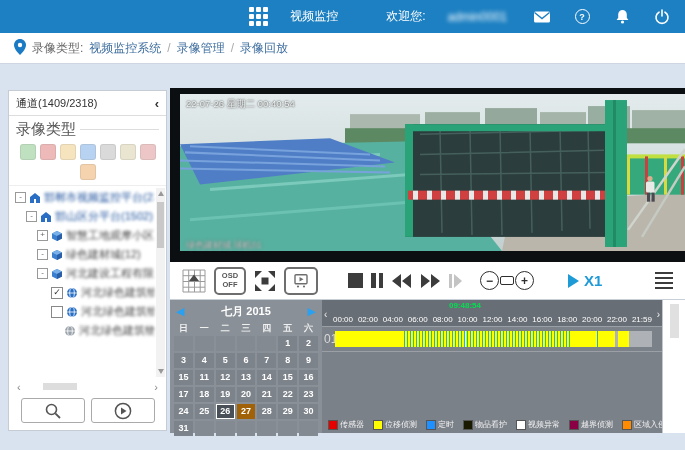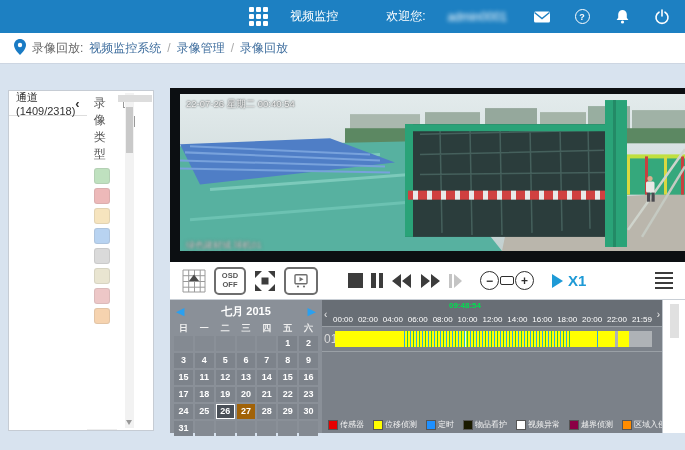--- a/index.html
+++ b/index.html
@@ -15,25 +15,25 @@
   .welcome{font-size:12px;}
   .username{font-size:12px;margin-right:4px;}
   .tbico{width:18px;height:18px;display:flex;align-items:center;justify-content:center;cursor:pointer;}
   .circ{width:13px;height:13px;border:1.5px solid #fff;border-radius:50%;display:flex;align-items:center;justify-content:center;font-size:9px;font-weight:bold;}
   
   .crumbbar{position:absolute;left:0;top:33px;width:685px;height:31px;background:#fff;border-bottom:1px solid #cdd6e2;display:flex;align-items:center;gap:6px;padding-left:14px;box-sizing:border-box;font-size:12px;}
   .crumbbar .pfx{color:#666;}
   .crumb{color:#3f6e9e;text-decoration:none;cursor:pointer;}
   .csep{color:#aaa;}
   
-  .lpanel{position:absolute;left:8px;top:90px;width:146px;height:341px;background:#fff;border:1px solid #c6ccd4;box-sizing:border-box;display:flex;flex-direction:row;}
+  .lpanel{position:absolute;left:8px;top:90px;width:159px;height:341px;background:#fff;border:1px solid #c6ccd4;box-sizing:border-box;display:flex;flex-direction:column;}
   .lp-head{height:24px;border-bottom:1px solid #ddd;display:flex;align-items:center;justify-content:space-between;padding:0 7px;font-size:11px;color:#333;}
   .lp-col{font-size:13px;font-weight:bold;color:#333;cursor:pointer;}
   .rtypes{padding:4px 7px 5px;border-bottom:1px solid #eee;}
-  .rt-legend{display:flex;align-items:center;gap:4px;font-size:12px;color:#555;}
+  .rt-legend{display:flex;align-items:center;gap:4px;font-size:15px;color:#555;}
   .rt-legend i{flex:1;height:1px;background:#ddd;}
   .rt-icons{display:flex;flex-wrap:wrap;justify-content:center;gap:4px;margin-top:5px;}
   .rt{width:14px;height:14px;border-radius:3px;border:1px solid rgba(0,0,0,.15);opacity:.55;cursor:pointer;}
   .searchrow{display:flex;gap:4px;padding:6px 7px;}
   .searchrow input{flex:1;height:20px;border:1px solid #bbb;font-size:10px;padding:0 4px;min-width:0;}
   .sbtn{width:24px;height:24px;border:1px solid #2a7fc0;background:#fff;border-radius:2px;display:flex;align-items:center;justify-content:center;cursor:pointer;padding:0;}
   .tree{position:relative;flex:1;overflow:hidden;padding:2px 12px 0 6px;}
   .trow{display:flex;align-items:center;gap:3px;height:19px;font-size:11px;color:#444;white-space:nowrap;cursor:pointer;}
   .trow .exp{width:9px;height:9px;border:1px solid #999;font-size:8px;line-height:7px;text-align:center;color:#666;background:#fff;flex:0 0 auto;}
   .trow .cb{width:10px;height:10px;border:1px solid #888;font-size:9px;line-height:9px;text-align:center;color:#333;background:#fff;flex:0 0 auto;}
@@ -58,21 +58,21 @@
   .controls{position:absolute;left:170px;top:262px;width:515px;height:38px;background:#fff;border-bottom:1px solid #c9cfd6;box-sizing:border-box;display:flex;align-items:center;padding:0 12px;}
   .cbtn{display:flex;align-items:center;justify-content:center;cursor:pointer;margin-right:8px;}
   .osd{width:28px;height:24px;border:2px solid #6e6e6e;border-radius:5px;font-size:7.5px;font-weight:bold;color:#555;text-align:center;line-height:1.15;display:flex;align-items:center;justify-content:center;}
   .pip{width:30px;height:24px;border:2px solid #6e6e6e;border-radius:5px;display:flex;align-items:center;justify-content:center;}
   .sq{width:15px;height:15px;background:#3c3c3c;}
   .pause{display:flex;gap:3px;}
   .pause i{width:4.5px;height:15px;background:#3c3c3c;}
   .spd{display:flex;align-items:center;margin:0 6px 0 10px;}
   .spd .c{width:17px;height:17px;border:1.6px solid #2e2e2e;border-radius:50%;display:flex;align-items:center;justify-content:center;font-size:12px;font-weight:bold;color:#2e2e2e;cursor:pointer;line-height:1;}
   .spd .mid{width:12px;height:7px;border:1.4px solid #2e2e2e;border-radius:2px;margin:0 1px;}
-  .x1{display:flex;align-items:center;gap:5px;margin-left:12px;cursor:pointer;}
+  .x1{display:flex;align-items:center;gap:5px;margin-left:28px;cursor:pointer;}
   .x1 .tri{width:0;height:0;border-top:7px solid transparent;border-bottom:7px solid transparent;border-left:11px solid #1e9ad6;}
   .x1 b{color:#1e9ad6;font-size:15px;font-weight:bold;}
   .burger{margin-left:auto;display:flex;flex-direction:column;gap:2.5px;cursor:pointer;}
   .burger i{width:18px;height:2.5px;background:#3c3c3c;}
   
   .calendar{position:absolute;left:170px;top:300px;width:152px;height:133px;background:#8a9098;box-sizing:border-box;padding:3px 4px;color:#fff;}
   .cal-head{display:flex;align-items:center;justify-content:space-between;height:17px;font-size:11px;font-weight:bold;}
   .cal-arr{color:#2aa0f0;font-size:11px;cursor:pointer;padding:0 2px;}
   .cgrid{display:grid;grid-template-columns:repeat(7,1fr);grid-gap:2px;margin-top:2px;}
   .cd{font-size:9px;text-align:center;color:#f0f0f0;height:12px;line-height:12px;font-weight:bold;}
@@ -146,21 +146,21 @@
     </span>
   </header>
 
   <nav class="crumbbar">
     <span>
       <svg width="12" height="16" viewBox="0 0 12 16">
           <path d="M6 0C2.7 0 0 2.7 0 6c0 4.5 6 10 6 10s6-5.5 6-10C12 2.7 9.3 0 6 0z" fill="#1a7bc4"></path>
           <circle cx="6" cy="6" r="2.2" fill="#fff"></circle>
         </svg>
     </span>
-    <span class="pfx">录像回放:</span>
+    <span class="pfx">录像类型:</span>
     <a class="crumb">视频监控系统</a>
     <span class="csep">/</span>
     <a class="crumb">录像管理</a>
     <span class="csep">/</span>
     <a class="crumb">录像回放</a>
   </nav>
 
   <aside class="lpanel">
     <div class="lp-head">
       <span>通道(1409/2318)</span>

